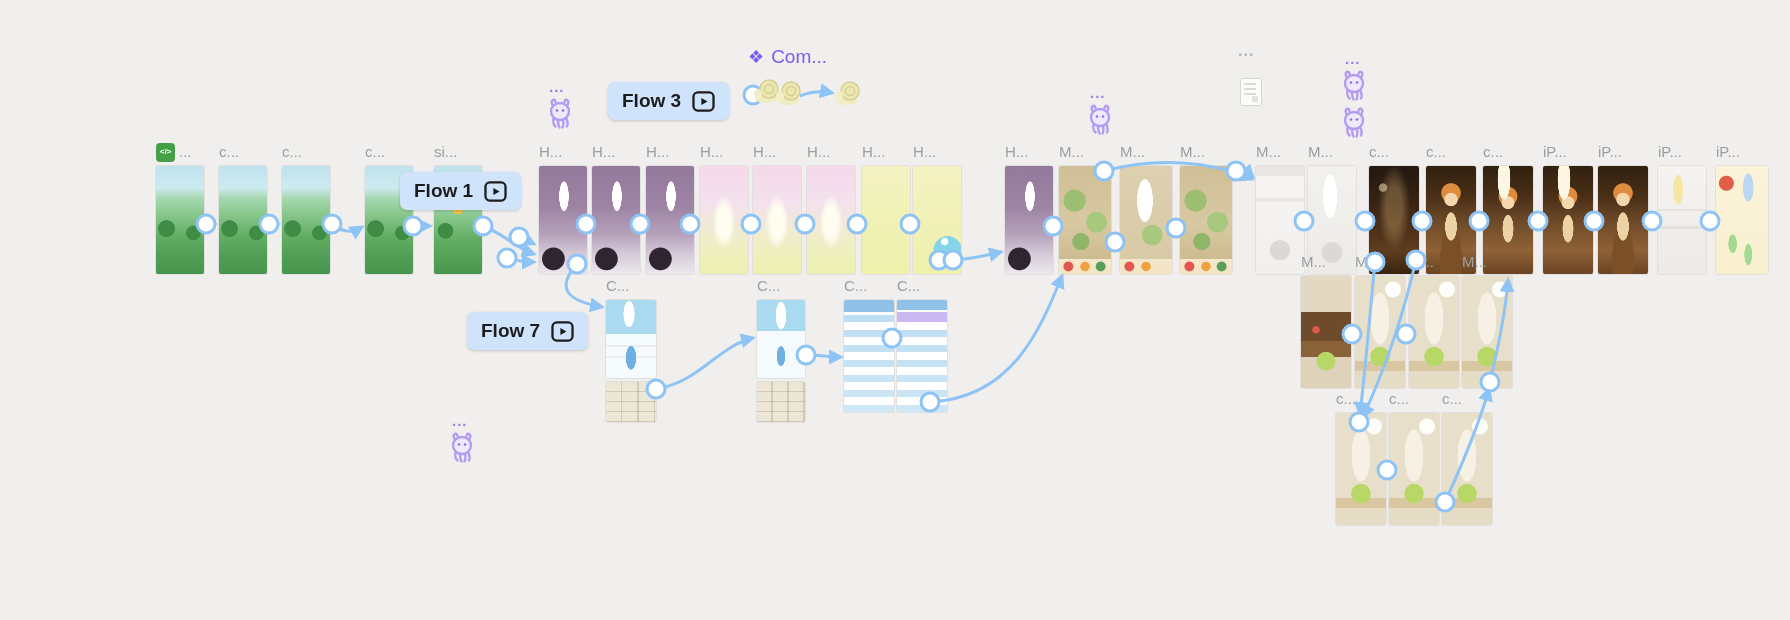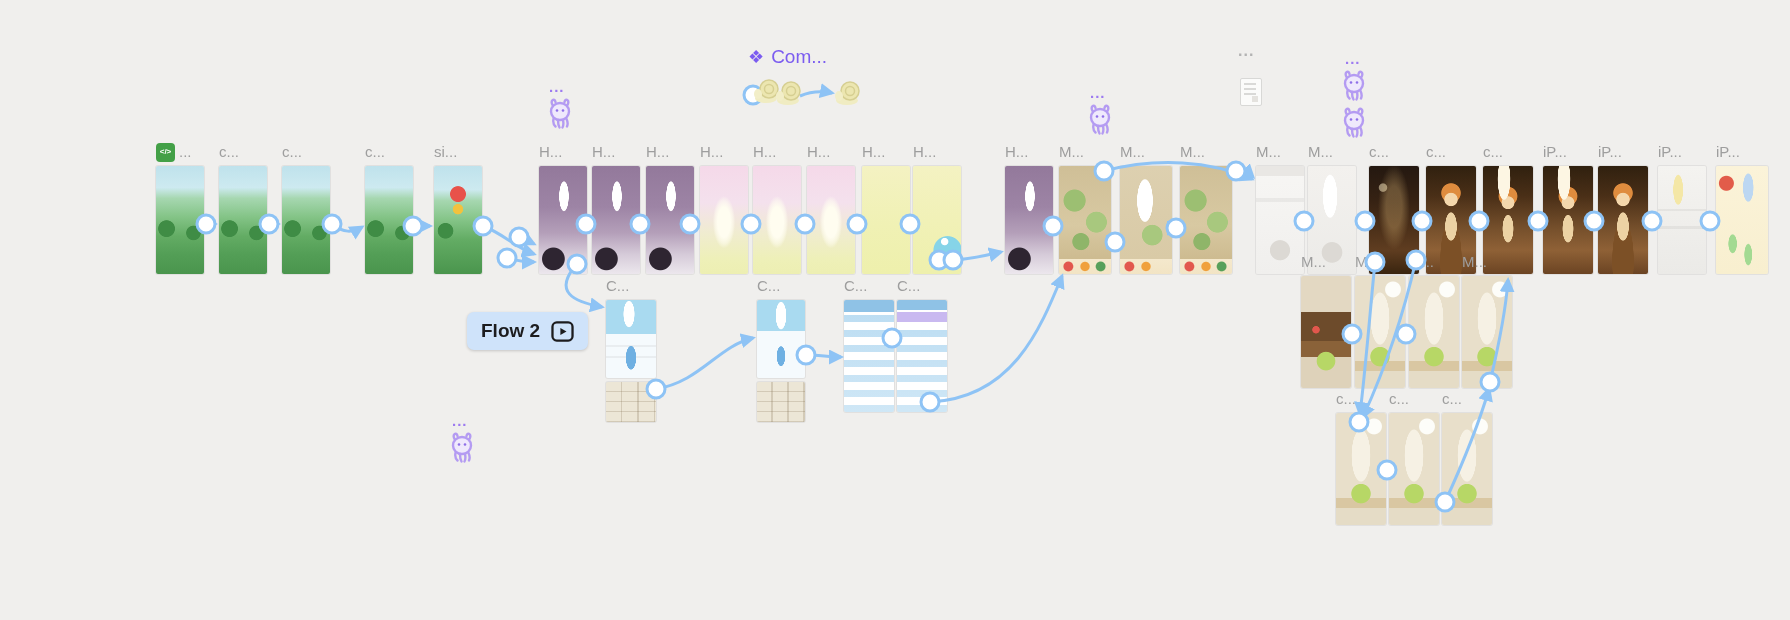--- a/index.html
+++ b/index.html
@@ -392,22 +392,36 @@
       <circle cx="1387" cy="470" r="9" class="node"></circle>
     </svg>
 
   <div id="overlay">
     <div class="component-label" id="component-label" style="left: 748px; top: 46px;">
       <span class="component-icon">❖</span>
       <span>Com...</span>
     </div>
     <div class="gray-dots" id="doc-dots" style="left: 1238px; top: 42px;">...</div>
     <div class="doc-thumb" id="doc-thumb" style="left: 1240px; top: 78px;"></div>
+      <div class="flow-pill" style="left: 400px; top: 172px;">
+        <span>Flow 1</span>
+        <svg width="23" height="21" viewBox="0 0 24 22">
+          <rect x="1.5" y="1.5" width="21" height="19" rx="4.5" fill="none" stroke="#1c1c1e" stroke-width="2.4"></rect>
+          <path d="M9.8 7.3 L16.2 11 L9.8 14.7 Z" fill="#1c1c1e"></path>
+        </svg>
+      </div>
+      <div class="flow-pill" style="left: 608px; top: 82px;">
+        <span>Flow 3</span>
+        <svg width="23" height="21" viewBox="0 0 24 22">
+          <rect x="1.5" y="1.5" width="21" height="19" rx="4.5" fill="none" stroke="#1c1c1e" stroke-width="2.4"></rect>
+          <path d="M9.8 7.3 L16.2 11 L9.8 14.7 Z" fill="#1c1c1e"></path>
+        </svg>
+      </div>
       <div class="flow-pill" style="left: 467px; top: 312px;">
-        <span>Flow 2</span>
+        <span>Flow 7</span>
         <svg width="23" height="21" viewBox="0 0 24 22">
           <rect x="1.5" y="1.5" width="21" height="19" rx="4.5" fill="none" stroke="#1c1c1e" stroke-width="2.4"></rect>
           <path d="M9.8 7.3 L16.2 11 L9.8 14.7 Z" fill="#1c1c1e"></path>
         </svg>
       </div>
       <div class="stamp-dots" style="left: 549px; top: 78px;">...</div>
       <div class="stamp" style="left: 546px; top: 96px;"><svg width="28" height="33" viewBox="0 0 28 33">
           <path d="M7 10 C3.5 4 8.5 1.5 9.5 6 M21 10 C24.5 4 19.5 1.5 18.5 6" stroke="#b49bf2" stroke-width="2.4" fill="none" stroke-linecap="round"></path>
           <ellipse cx="14" cy="15.5" rx="9" ry="8.5" fill="#efe9fc" stroke="#b49bf2" stroke-width="2.4"></ellipse>
           <path d="M7.5 23 q-1 5 2 7.5 M12 24 q0 5 1.5 7.5 M17 24 q1 5 -0.5 7.5 M20.5 23 q2 4 0.5 7.5" stroke="#b49bf2" stroke-width="2.4" fill="none" stroke-linecap="round"></path>

